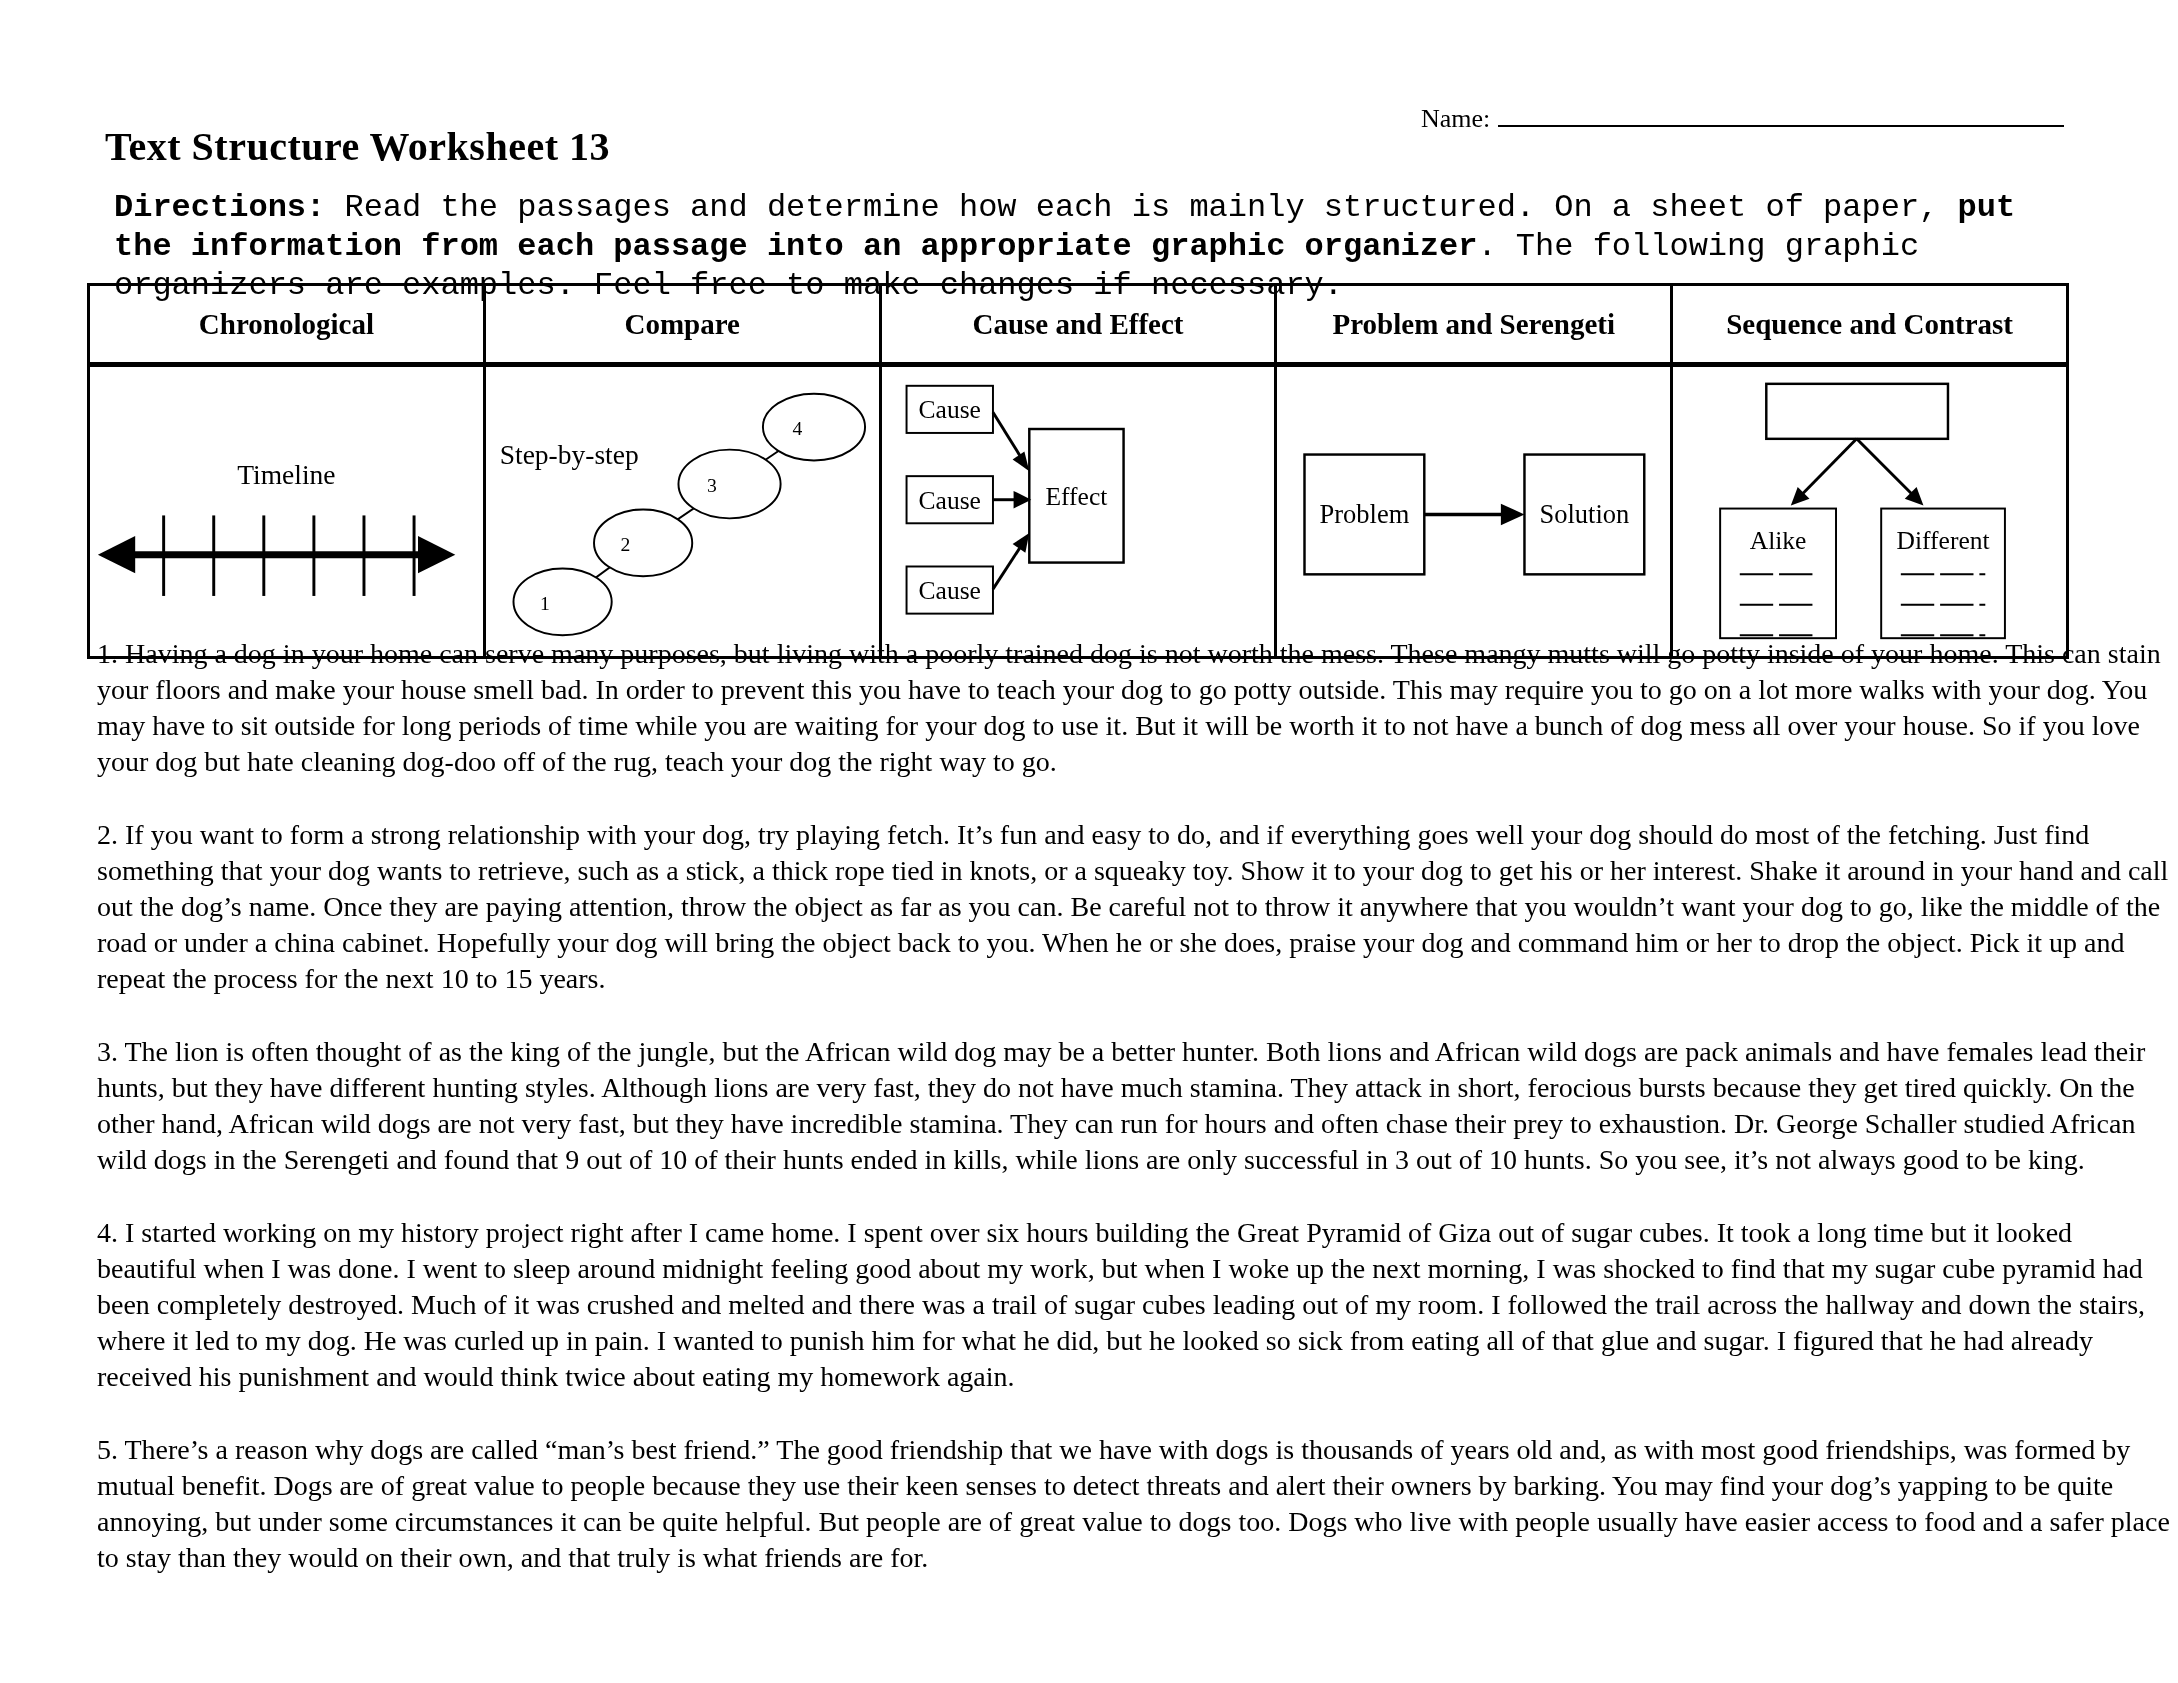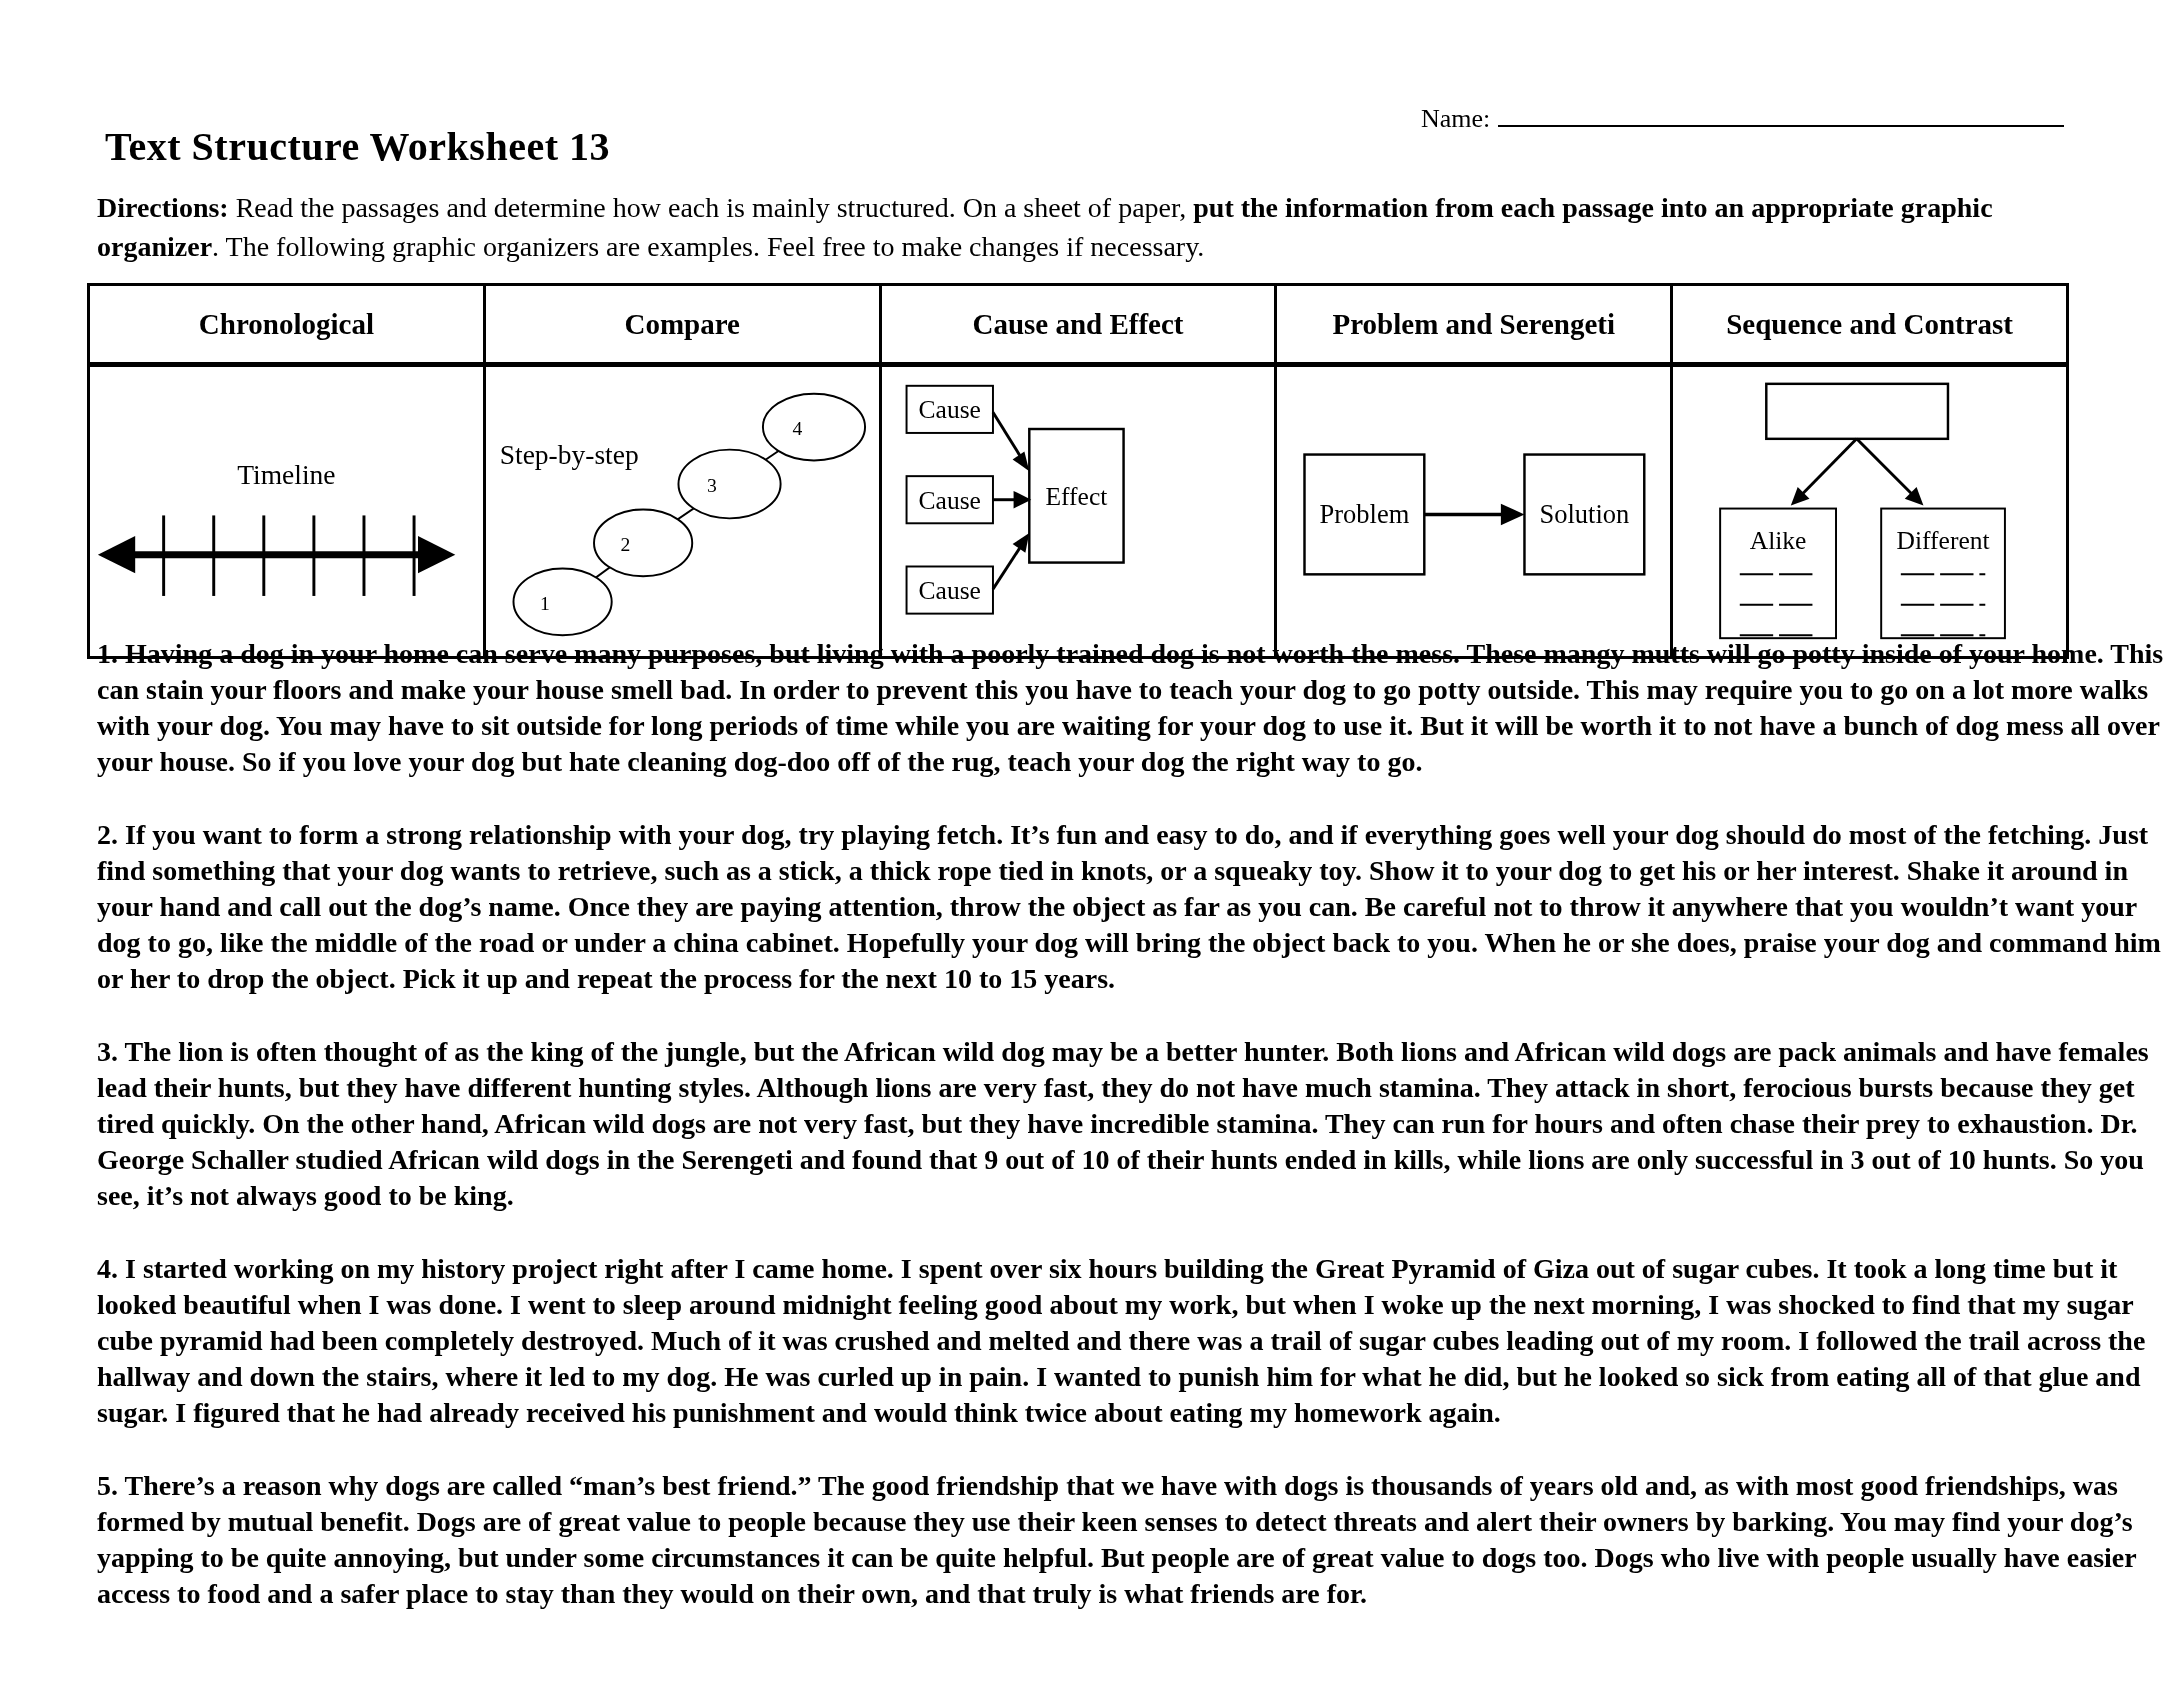--- a/index.html
+++ b/index.html
@@ -3,34 +3,34 @@
 <meta charset="utf-8">
 <style>
   html,body { margin:0; padding:0; }
   body {
     width:2178px; height:1683px; background:#ffffff; color:#000;
     font-family:"Liberation Serif", serif; overflow:hidden; position:relative;
   }
   .name-row { position:absolute; top:95px; left:1421px; font-size:26px; white-space:nowrap; }
   .name-line { display:inline-block; width:566px; height:30px; border-bottom:2px solid #000; margin-left:8px; }
   .title { position:absolute; top:123px; left:97px; font-size:40px; font-weight:bold; letter-spacing:0.5px;margin-left:8px; }
-  .directions { position:absolute; top:188px; left:97px; width:1972px; font-size:28px; line-height:39px; }
+  .directions { position:absolute; top:188px; left:114px; width:1972px; font-size:32px; line-height:39px;font-family:Liberation Mono, monospace; }
   .directions b { font-weight:bold; }
   table.organizers {
     position:absolute; top:283px; left:87px; width:1982px;
     border-collapse:collapse; table-layout:fixed;
   }
   table.organizers th {
     border:3px solid #000; border-bottom:5px solid #000;
     font-size:29px; font-weight:bold; height:44px; padding:16px; text-align:center;
   }
   table.organizers td { border:3px solid #000; padding:0; height:289px; vertical-align:top; }
   svg.cell { display:block; width:100%; height:289px; }
   svg text { font-family:"Liberation Serif", serif; fill:#000; }
-  .passages { position:absolute; top:636px; left:97px; width:2077px; font-size:28px; line-height:36px;font-weight:bold; }
+  .passages { position:absolute; top:636px; left:97px; width:2077px; font-size:28px; line-height:36px; }
   .passages p { margin:0 0 37px 0; }
 </style>
 </head>
 <body>
 
 <div class="name-row">
   <span>Name:</span><span class="name-line"></span>
 </div>
 
 <div class="title">Text Structure Worksheet 13</div>

